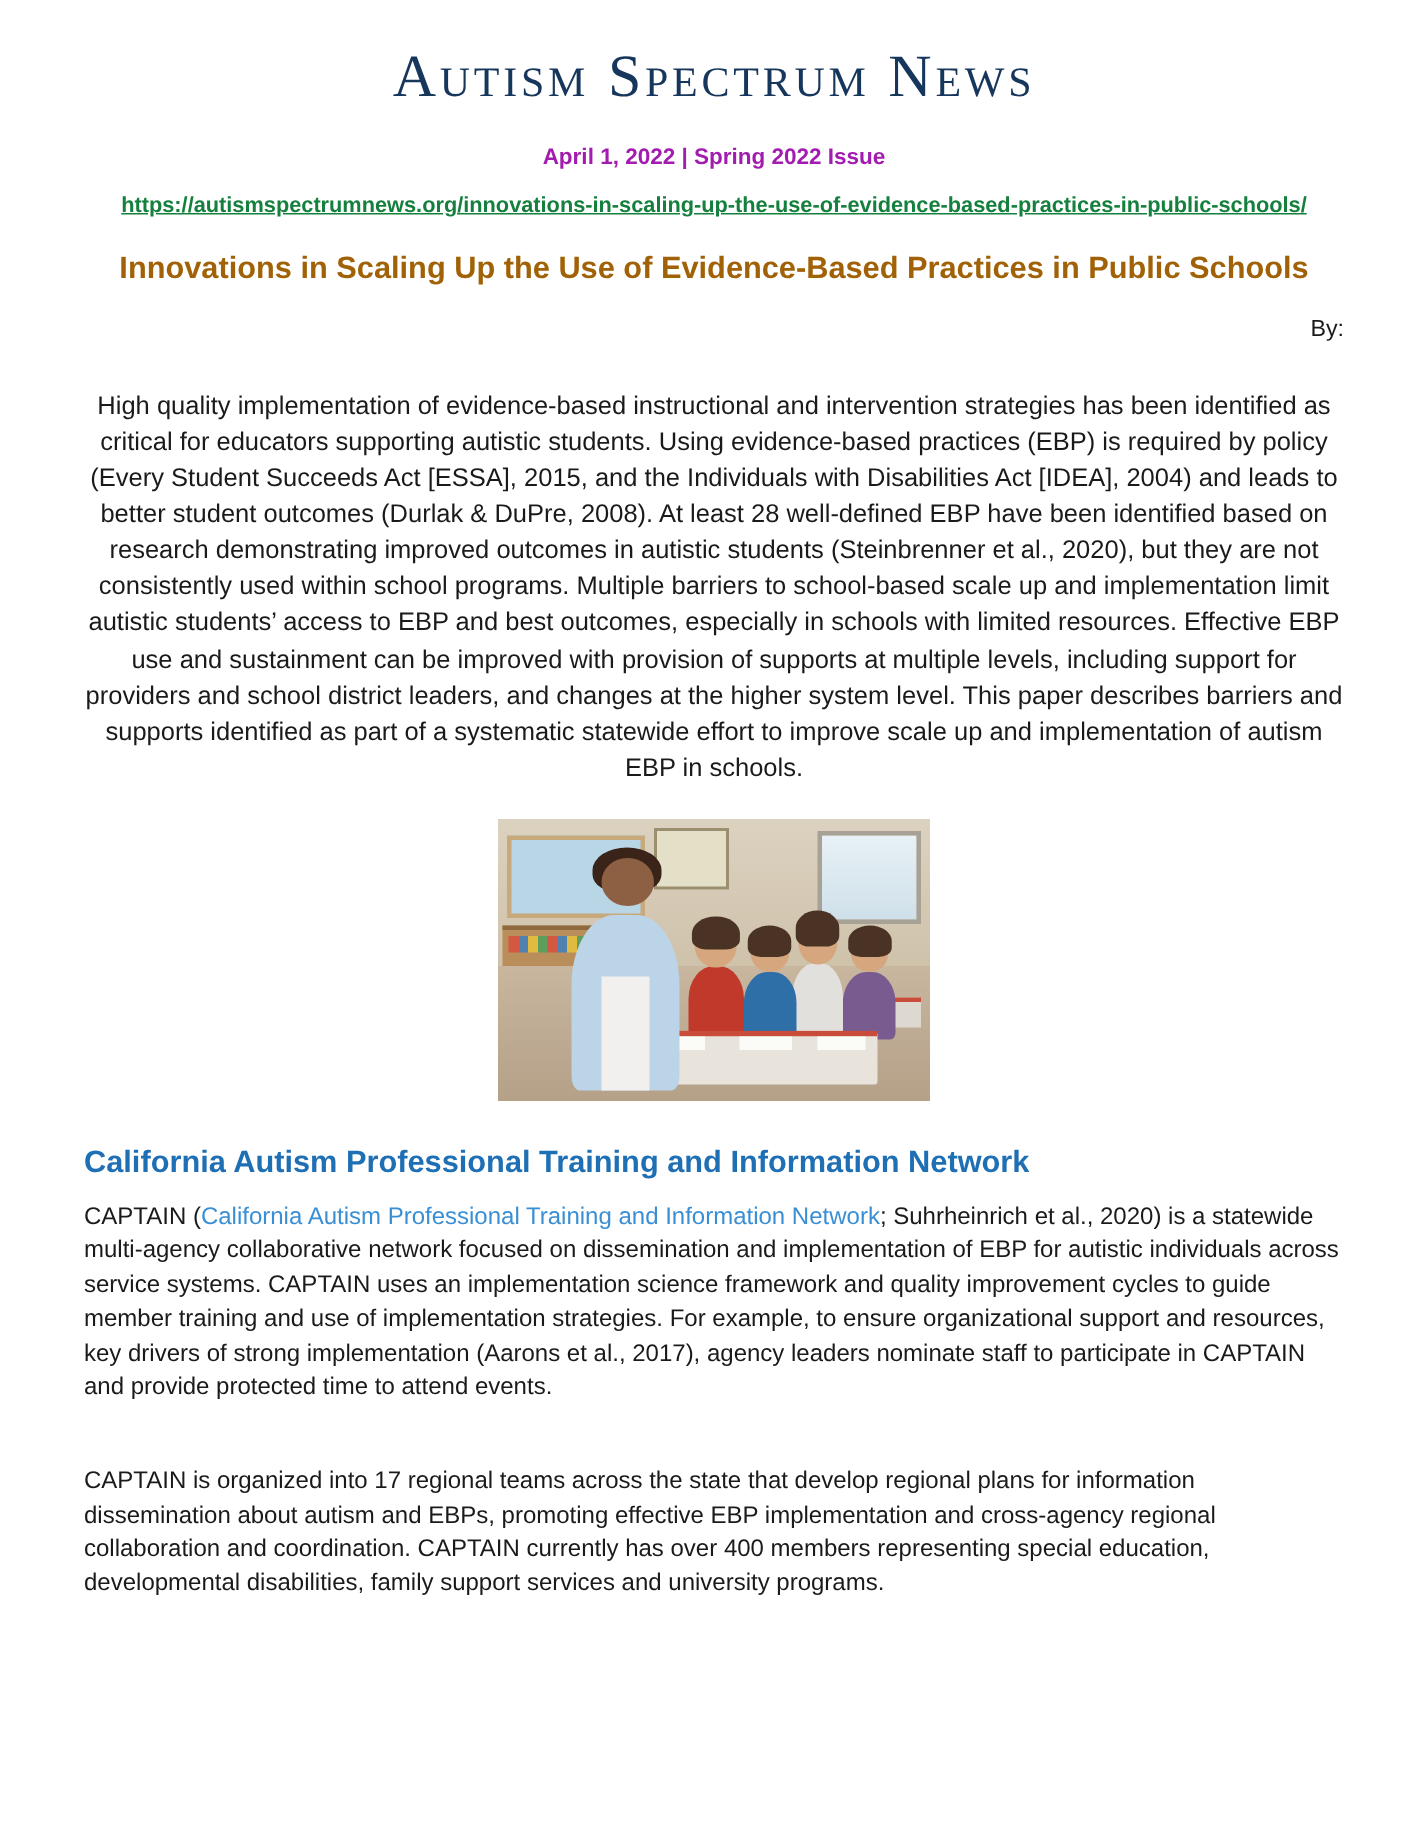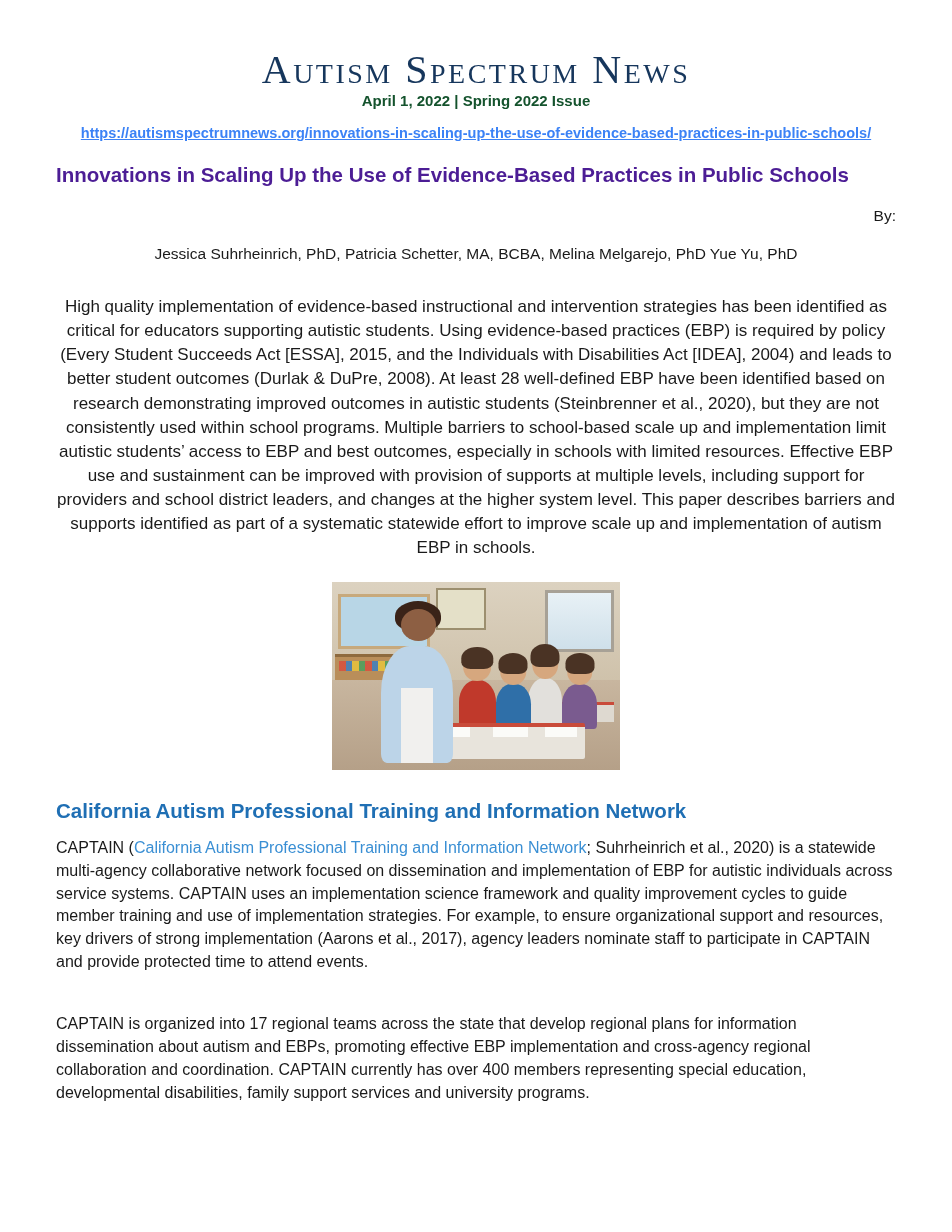--- a/index.html
+++ b/index.html
@@ -22,47 +22,48 @@
     padding: 0 56px;
     position: relative;
   }
   .masthead {
     text-align: center;
     font-family: "Liberation Serif", serif;
     font-size: 40px;
     letter-spacing: 2.5px;
     color: #16365c;
     font-weight: 400;
-    padding-top: 48px;
+    padding-top: 29px;
     line-height: 1.1;
   }
   .masthead .small-caps {
     font-variant: small-caps;
   }
   .issue-line {
     text-align: center;
     font-size: 15px;
     font-weight: bold;
-    color: #14532d;
+    color: #a21caf;
+    margin-top: 23px;
   }
   .url-line {
     text-align: center;
     margin-top: 15px;
   }
   .url-line a {
     font-size: 14.5px;
     font-weight: bold;
-    color: #3b82f6;
+    color: #15803d;
     word-break: break-all;
   }
   .article-title {
-    text-align: left;
+    text-align: center;
     font-size: 20.5px;
     font-weight: bold;
-    color: #4c1d95;
+    color: #a16207;
     margin-top: 20px;
     line-height: 1.3;
   }
   .byline-label {
     text-align: right;
     font-size: 15.5px;
     color: #1a1a1a;
     margin-top: 18px;
   }
   .authors {
@@ -235,21 +236,20 @@
 
   <div class="url-line">
     <a href="#">https://autismspectrumnews.org/innovations-in-scaling-up-the-use-of-evidence-based-practices-in-public-schools/</a>
   </div>
 
   <div class="article-title">Innovations in Scaling Up the Use of Evidence-Based Practices in Public Schools</div>
 
   <div class="byline-label">By:</div>
 
   <div class="authors">
-    <div>Jessica Suhrheinrich, PhD, Patricia Schetter, MA, BCBA,  Melina Melgarejo, PhD Yue Yu, PhD</div>
   </div>
 
   <div class="body-text">High quality implementation of evidence-based instructional and intervention strategies has been identified as critical for educators supporting autistic students. Using evidence-based practices (EBP) is required by policy (Every Student Succeeds Act [ESSA], 2015, and the Individuals with Disabilities Act [IDEA], 2004) and leads to better student outcomes (Durlak &amp; DuPre, 2008). At least 28 well-defined EBP have been identified based on research demonstrating improved outcomes in autistic students (Steinbrenner et al., 2020), but they are not consistently used within school programs. Multiple barriers to school-based scale up and implementation limit autistic students’ access to EBP and best outcomes, especially in schools with limited resources. Effective EBP use and sustainment can be improved with provision of supports at multiple levels, including support for providers and school district leaders, and changes at the higher system level. This paper describes barriers and supports identified as part of a systematic statewide effort to improve scale up and implementation of autism EBP in schools.</div>
 
   <div class="figure">
     <div class="photo">
       <div class="ph-wall"></div>
       <div class="ph-board"></div>
       <div class="ph-poster"></div>
       <div class="ph-window"></div>

